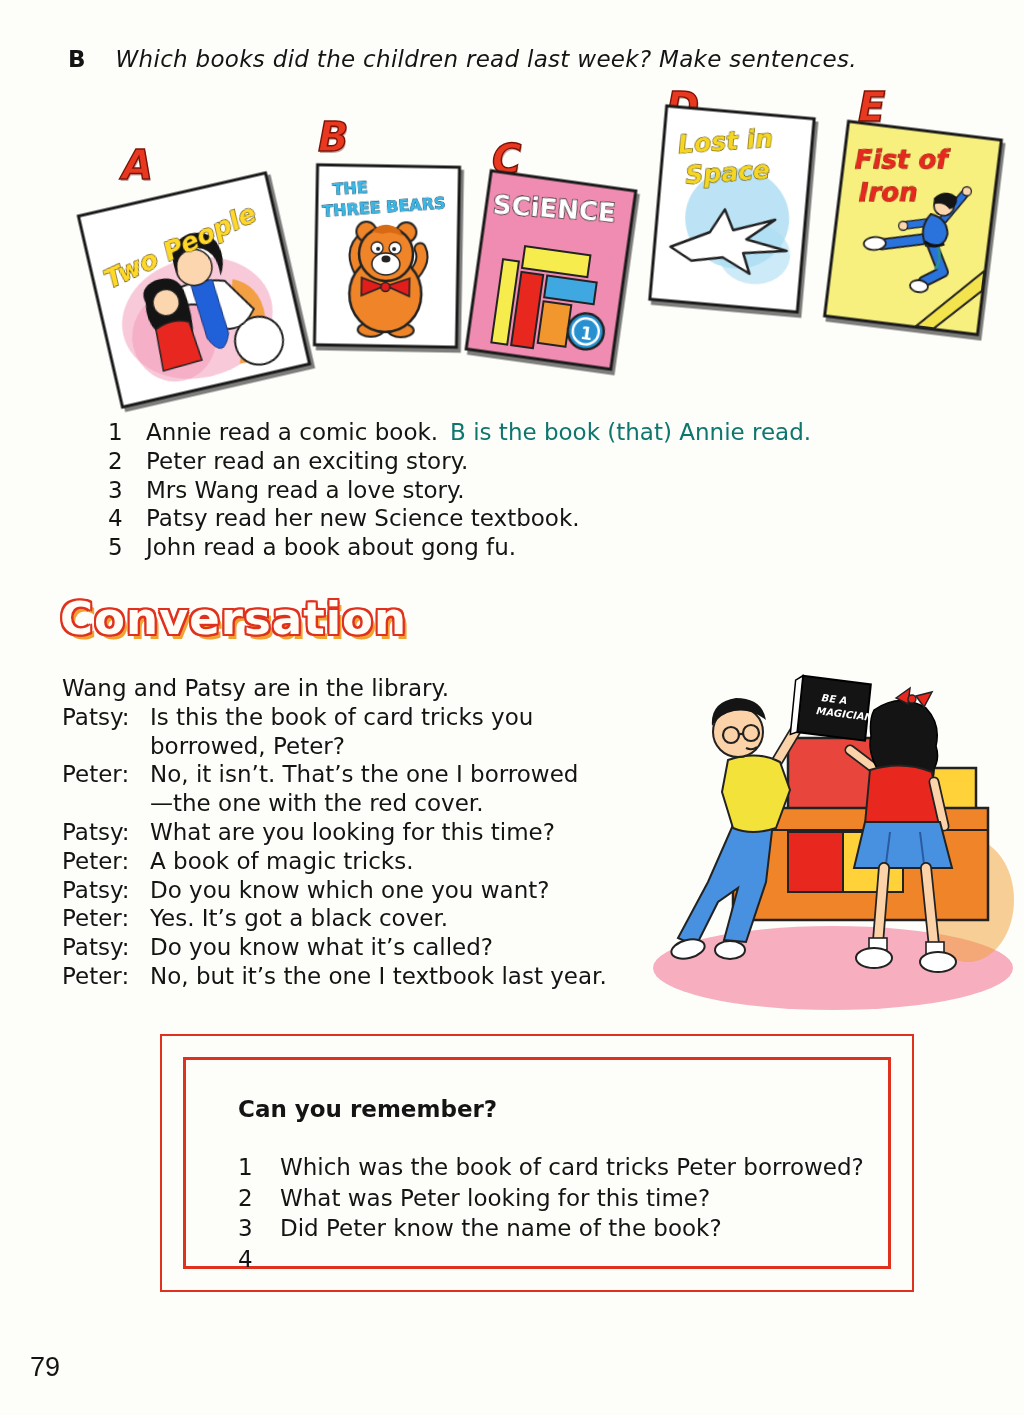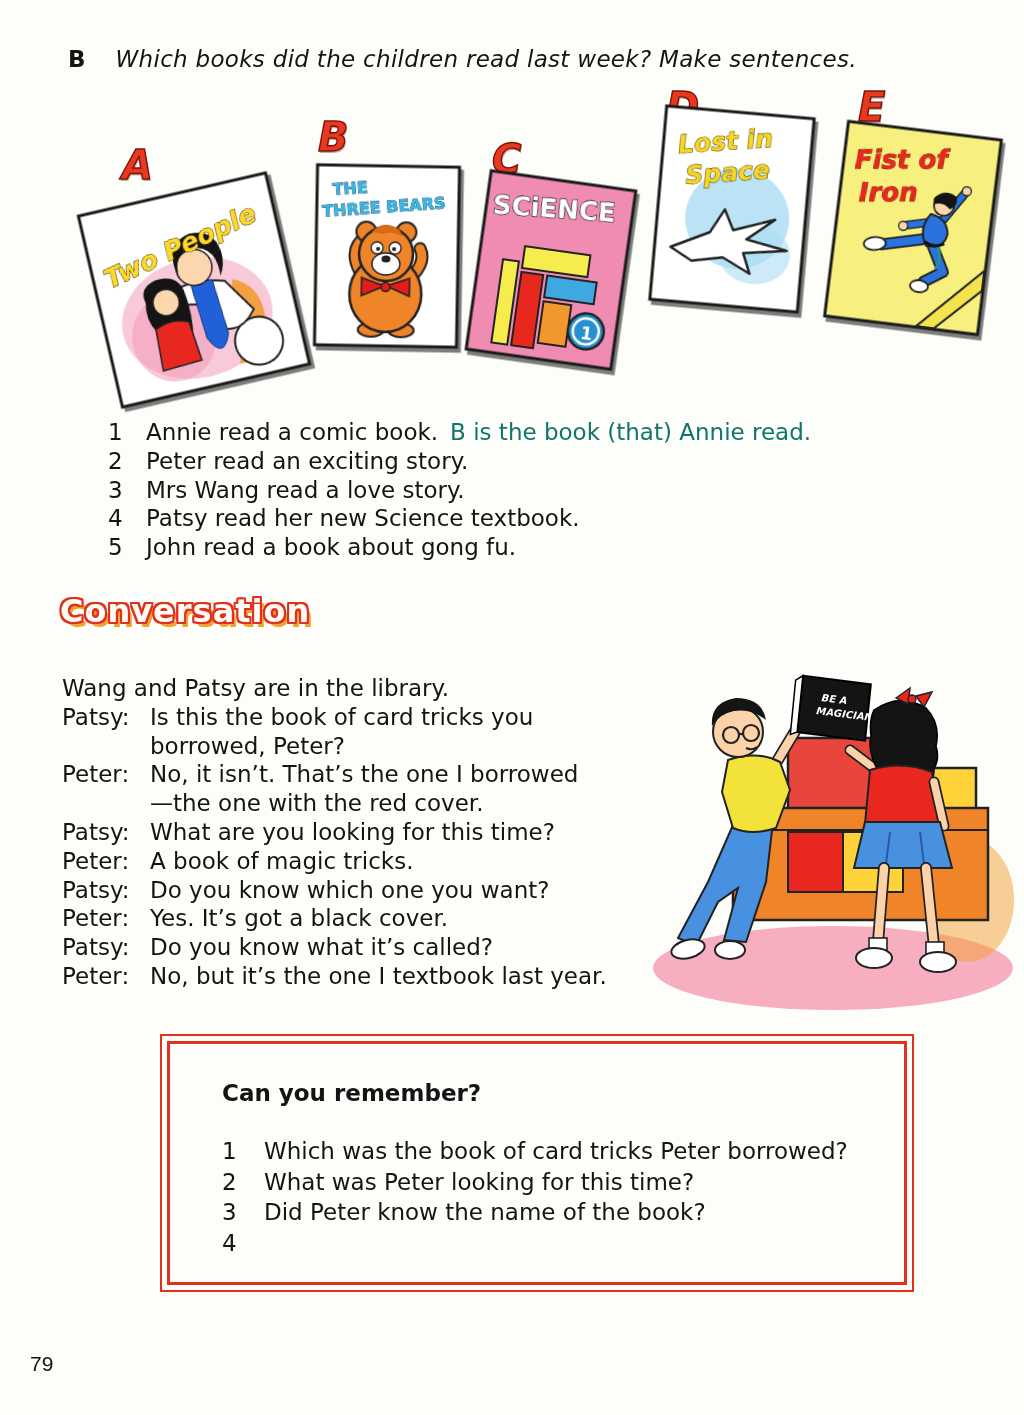--- a/index.html
+++ b/index.html
@@ -25,47 +25,47 @@
   .book svg { display:block; filter:drop-shadow(3px 4px 0 rgba(20,20,20,.55)); }
 
   
   .sentences { left:108px; top:418px; font-size:23px; line-height:28.8px; }
   .srow { display:flex; }
   .snum { width:38px; flex:none; }
   .sanswer { color:#0f766e; margin-left:12px; white-space:nowrap; }
 
   
   .conv-heading {
-    left:60px; top:592px; font-size:32px; font-weight:bold; letter-spacing:1px;
+    left:60px; top:592px; font-size:45px; font-weight:bold; letter-spacing:1px;
     color:#fffdf5;
     text-shadow:
       -2px -2px 0 #e0301e, 2px -2px 0 #e0301e, -2px 2px 0 #e0301e, 2px 2px 0 #e0301e,
       0 -2px 0 #e0301e, 0 2px 0 #e0301e, -2px 0 0 #e0301e, 2px 0 0 #e0301e,
       4px 5px 0 #f0a232;
   }
 
   
   .conv-body { left:62px; top:674px; width:600px; font-size:23px; line-height:28.8px; }
   .drow { display:flex; }
   .dspeaker { width:88px; flex:none; }
   .dtext { white-space:pre-line; }
 
   
   .illus { left:638px; top:650px; }
 
   
   .box { left:160px; top:1034px; width:754px; height:258px;
-         border:2px solid #e0301e; padding:5px; box-sizing:border-box; background:#fdfdfa; }
+         border:2px solid #e0301e; padding:21px; box-sizing:border-box; background:#fdfdfa; }
   .box-inner { width:100%; height:100%; border:3px solid #e0301e; box-sizing:border-box;
                padding:36px 10px 0 52px; }
   .box-title { font-size:23px; font-weight:bold; margin-bottom:30px; }
   .qrow { display:flex; font-size:23px; line-height:30.5px; }
   .qnum { width:42px; flex:none; }
 
-  .pagenum { left:30px; top:1352px; font-size:21px; font-family:"Liberation Sans",sans-serif; }
+  .pagenum { left:30px; top:1352px; font-size:27px; font-family:"Liberation Sans",sans-serif; }
 </style>
 </head>
 <body>
 
 <div class="page">
 
   <div class="abs exercise-header">
     <span class="b-label">B</span>
     <span class="instr-text">Which books did the children read last week? Make sentences.</span>
   </div>

